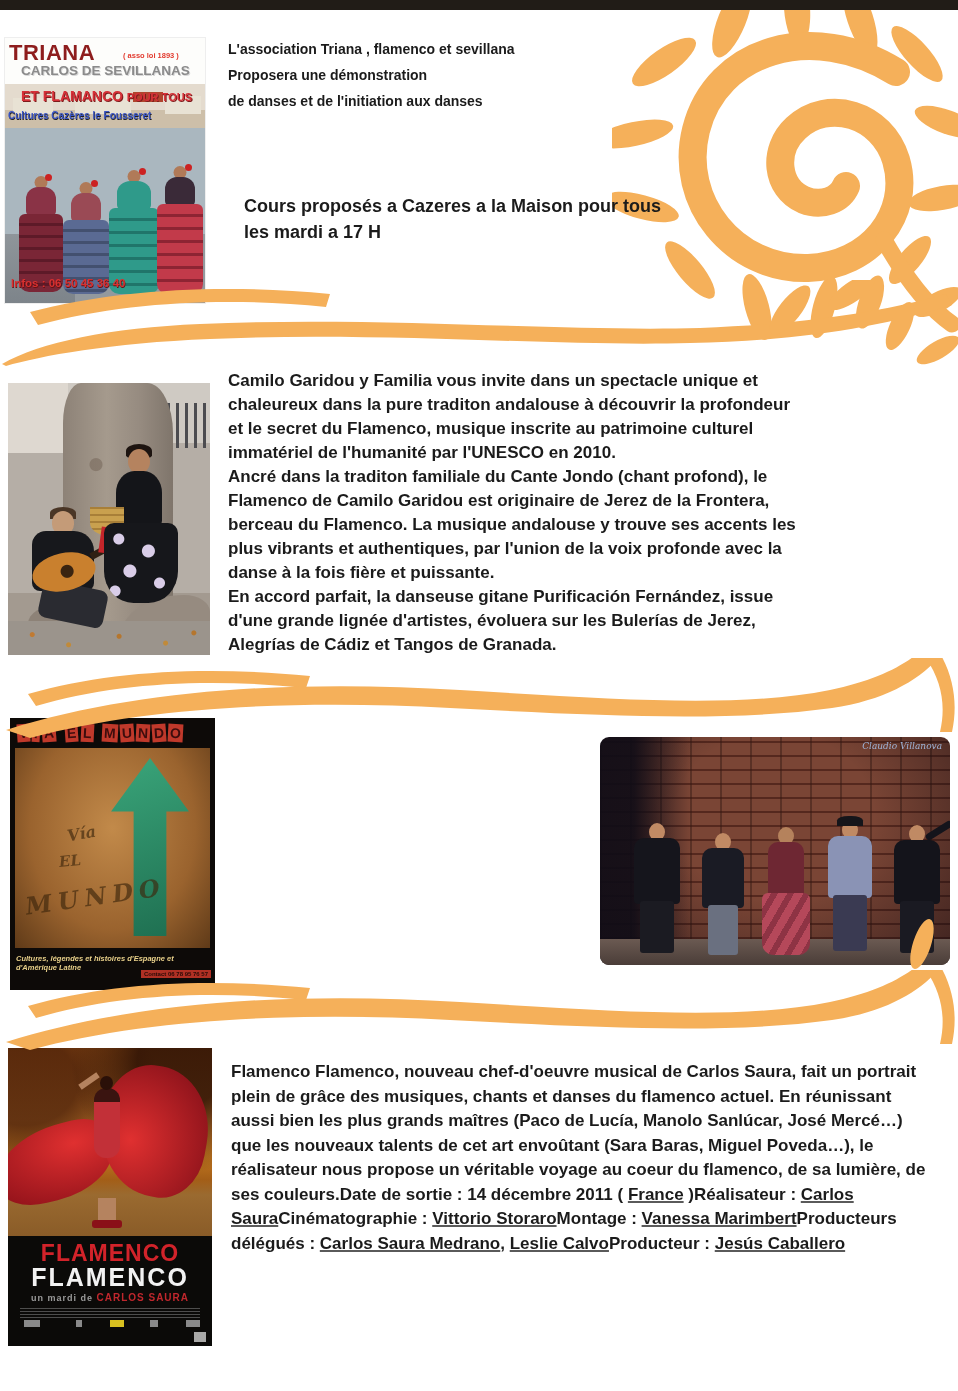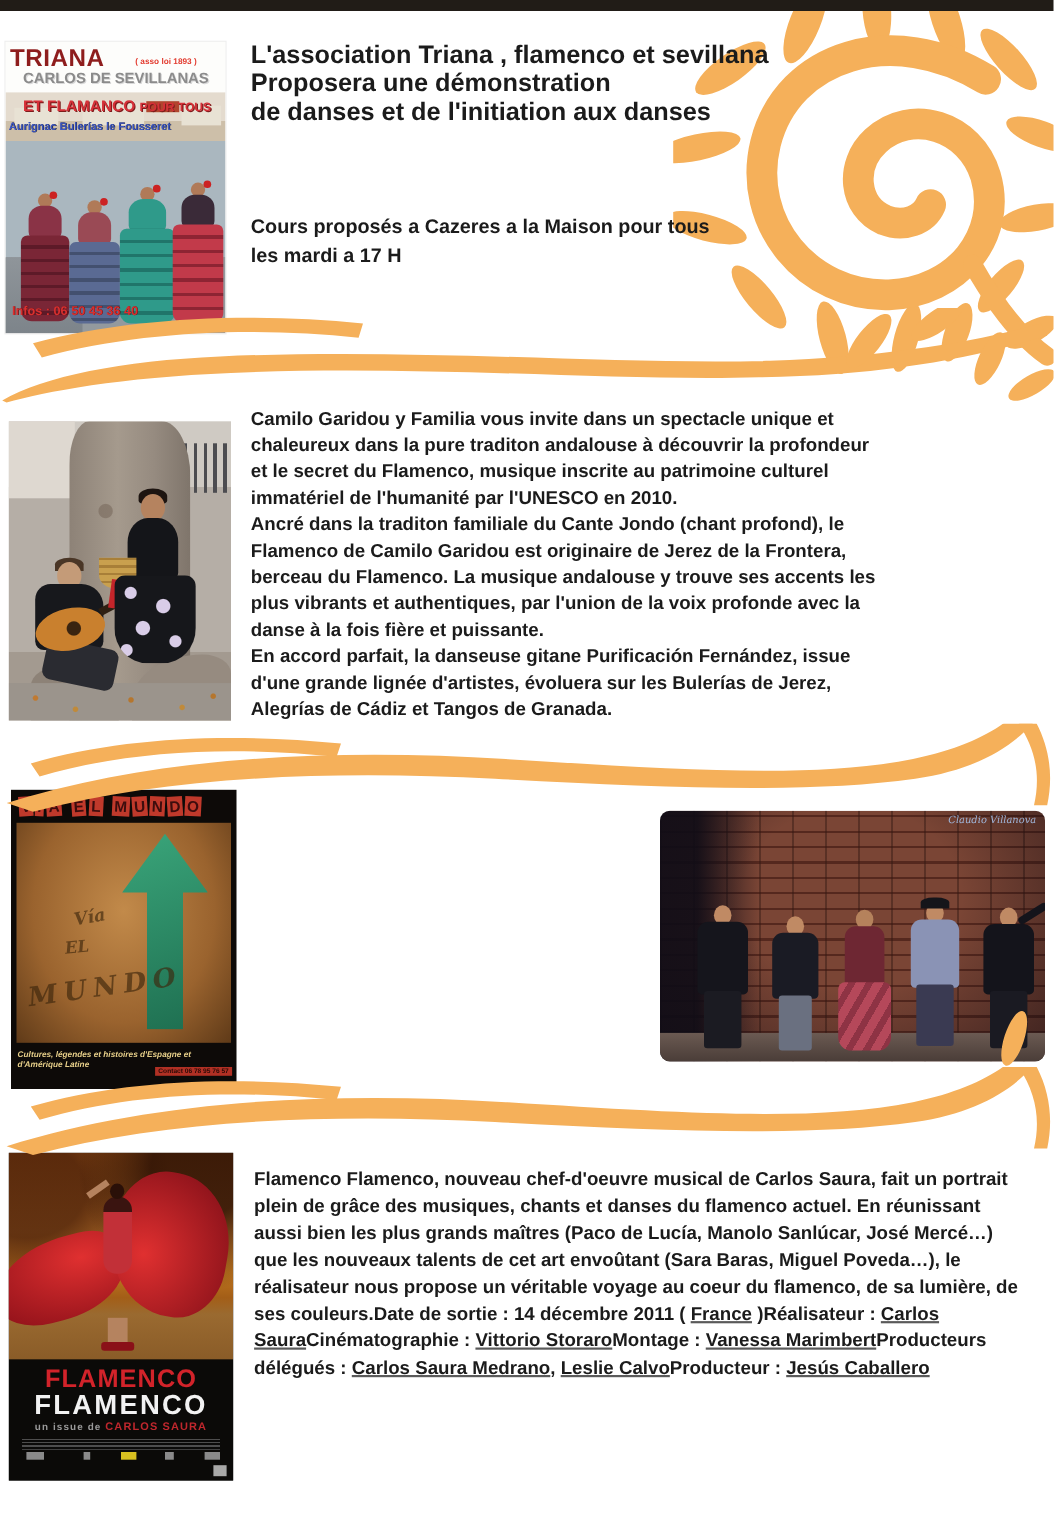--- a/index.html
+++ b/index.html
@@ -3,22 +3,22 @@
 <meta charset="utf-8">
 <style>
   html,body{margin:0;padding:0;background:#fff;}
   body{font-family:"Liberation Sans",sans-serif;}
   #page{position:relative;width:958px;height:1391px;background:#fff;overflow:hidden;}
   .abs{position:absolute;}
   .z1{z-index:1}.z2{z-index:2}.z5{z-index:5}.z6{z-index:6}
 
   
   .bodytext{font-weight:700;color:#1b1b1b;white-space:pre-line;}
-  #intro-text{left:228px;top:36px;width:480px;font-size:23px;line-height:26px;}
-  #course-text{left:228px;top:193px;width:500px;font-size:18px;line-height:26px;}
+  #intro-text{left:228px;top:36px;width:480px;font-size:14px;line-height:26px;}
+  #course-text{left:244px;top:193px;width:500px;font-size:18px;line-height:26px;}
   #camilo-paragraph{left:228px;top:369px;width:730px;font-size:17px;line-height:24px;}
   #via-description{left:228px;top:733px;width:400px;font-size:17.5px;line-height:26px;}
   #via-video{left:228px;top:860px;font-size:18px;font-weight:700;color:#111;text-decoration:none;}
   #film-paragraph{left:231px;top:1060px;width:706px;font-size:17px;line-height:24.5px;font-weight:700;color:#1b1b1b;}
   #film-paragraph .u{text-decoration:underline;text-decoration-thickness:2px;text-decoration-color:#5a5a5a;}
 
   
   #top-bar{left:0;top:0;width:958px;height:10px;background:#211c17;}
 
   
@@ -189,21 +189,21 @@
         <span class="head"></span>
           <span class="flower"></span>
         <span class="shawl" style="background:#3a2a38;"></span>
         <span class="skirt" style="width:46px;height:90px;background:repeating-linear-gradient(180deg,#c23a4a 0 10px,#8e2433 10px 13px);"></span>
       </div>
     </div>
     <div id="triana-line3" class="abs">
       <span>ET FLAMANCO</span>
       <span class="small">POUR TOUS</span>
     </div>
-    <div id="triana-towns" class="abs">Aurignac  Bulerías  le Fousseret</div>
+    <div id="triana-towns" class="abs">Cultures  Cazères  le Fousseret</div>
     <div id="triana-infos" class="abs">Infos : 06 50 45 36 40</div>
   </div>
 
   <div id="intro-text" class="abs z2 bodytext">L'association Triana , flamenco et sevillana
 Proposera une démonstration
 de danses et de l'initiation aux danses</div>
   <div id="course-text" class="abs z2 bodytext">Cours proposés a Cazeres a la Maison pour tous
 les mardi a 17 H</div>
 
   <svg id="sun" class="abs z1" viewBox="0 0 346 345">
@@ -349,21 +349,21 @@
       <span class="armL"></span>
       <span class="dancerbody"></span>
       <span class="dancerhead"></span>
       <span class="legs"></span>
       <span class="shoes"></span>
     </div>
     <div id="film-band">
       <div id="film-title1">FLAMENCO</div>
       <div id="film-title2">FLAMENCO</div>
       <div id="film-byline">
-        <span>un issue de </span><span class="name">CARLOS SAURA</span>
+        <span>un mardi de </span><span class="name">CARLOS SAURA</span>
       </div>
       <div id="film-credits"></div>
       <div id="film-logos">
         <span class="l1"></span>
           <span class="l2"></span>
           <span class="l3"></span>
           <span class="l4"></span>
           <span class="l5"></span>
       </div>
       <div id="film-seal"></div>

